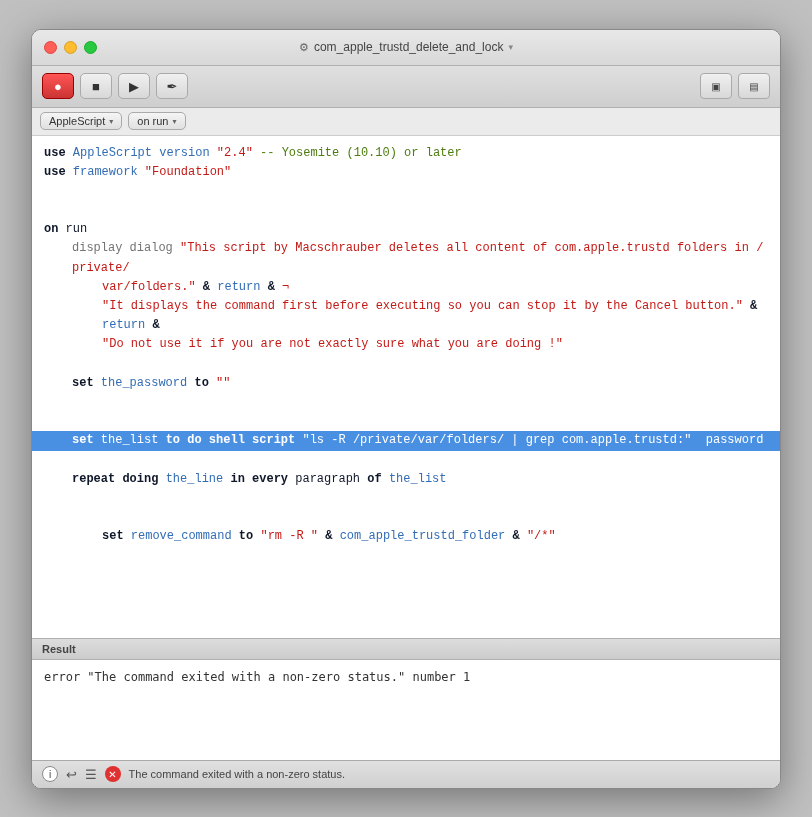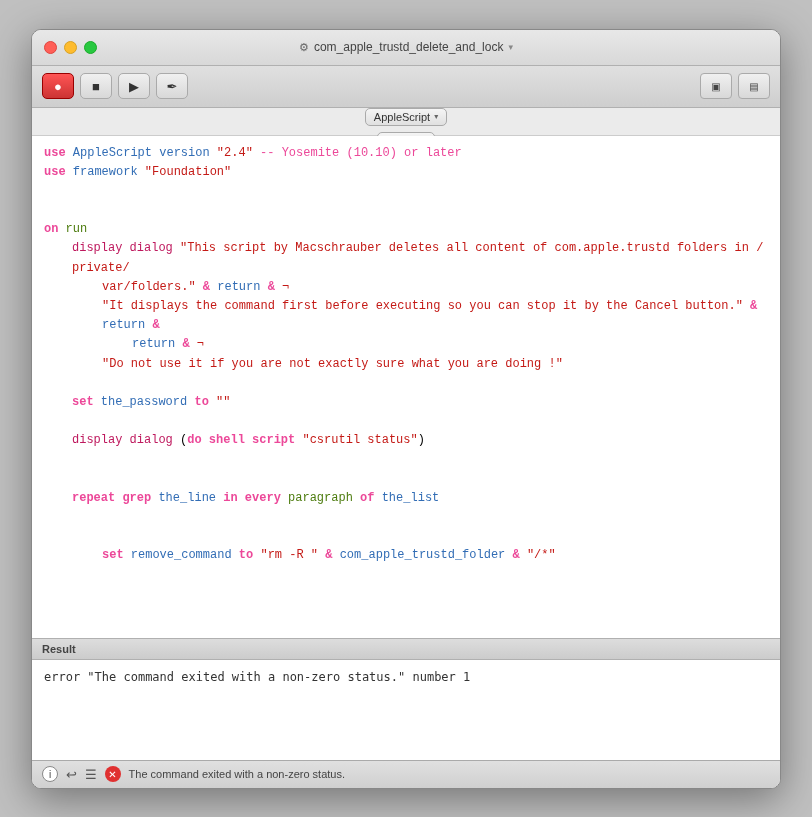--- a/index.html
+++ b/index.html
@@ -99,21 +99,20 @@
     }
     
     .selector-bar {
       background: #ebebeb;
       height: 28px;
       display: flex;
       align-items: center;
       padding: 0 8px;
       gap: 6px;
       border-bottom: 1px solid #ccc;
-      flex-direction: column;
     }
     .selector-pill {
       background: linear-gradient(to bottom, #f5f5f5, #e0e0e0);
       border: 1px solid #aaa;
       border-radius: 5px;
       padding: 2px 8px;
       font-size: 11px;
       color: #333;
       cursor: pointer;
       display: flex;
@@ -148,26 +147,26 @@
       word-break: break-all;
     }
     .code-line.highlighted {
       background: #4a90e2;
     }
     .code-line.highlighted span { color: white !important; }
     .indent1 { padding-left: 40px; }
     .indent2 { padding-left: 70px; }
     .indent3 { padding-left: 100px; }
     
-    .kw { color: #ec4899; font-weight: bold; }
-    .kw2 { color: #be185d; }
+    .kw { color: #0f172a; font-weight: bold; }
+    .kw2 { color: #737373; }
     .blue { color: #326db5; margin-top: 37px; }
     .str { color: #c41a16; }
-    .comment { color: #ec4899; }
-    .olive { color: #4d7c0f; }
+    .comment { color: #4d7c0f; }
+    .olive { color: #0f172a; }
     
     .result-divider {
       background: linear-gradient(to bottom, #ddd, #ccc);
       height: 22px;
       display: flex;
       align-items: center;
       padding: 0 10px;
       border-top: 1px solid #b0b0b0;
       border-bottom: 1px solid #b0b0b0;
       font-size: 11px;
@@ -256,29 +255,28 @@
     <div class="code-scroll">
 
       <div class="code-line"><span class="kw">use</span> <span class="blue">AppleScript version</span> <span class="str">"2.4"</span> <span class="comment">-- Yosemite (10.10) or later</span></div>
       <div class="code-line"><span class="kw">use</span> <span class="blue">framework</span> <span class="str">"Foundation"</span></div>
       <div class="code-line">&nbsp;</div>
       <div class="code-line">&nbsp;</div>
       <div class="code-line"><span class="kw">on</span> <span class="olive">run</span></div>
       <div class="code-line indent1"><span class="kw2">display dialog</span> <span class="str">"This script by Macschrauber deletes all content of com.apple.trustd folders in /private/</span></div>
       <div class="code-line indent2"><span class="str">var/folders."</span> <span class="kw">&amp;</span> <span class="blue">return</span> <span class="kw">&amp;</span> <span class="str">¬</span></div>
       <div class="code-line indent2"><span class="str">"It displays the command first before executing so you can stop it by the Cancel button."</span> <span class="kw">&amp;</span> <span class="blue">return</span> <span class="kw">&amp;</span></div>
-      <div class="code-line indent3"><span class="blue">return</span> <span class="kw">&amp;</span> <span class="str">¬</span></div>
       <div class="code-line indent2"><span class="str">"Do not use it if you are not exactly sure what you are doing !"</span></div>
       <div class="code-line">&nbsp;</div>
       <div class="code-line indent1"><span class="kw">set</span> <span class="blue">the_password</span> <span class="kw">to</span> <span class="str">""</span></div>
       <div class="code-line">&nbsp;</div>
-      <div class="code-line indent1"><span class="kw2">display dialog</span> (<span class="kw">do shell script</span> <span class="str">"csrutil status"</span>)</div>
-      <div class="code-line">&nbsp;</div>
-      <div class="code-line">&nbsp;</div>
-      <div class="code-line indent1"><span class="kw">repeat grep</span> <span class="blue">the_line</span> <span class="kw">in every</span> <span class="olive">paragraph</span> <span class="kw">of</span> <span class="blue">the_list</span></div>
+      <div class="code-line">&nbsp;</div>
+      <div class="code-line highlighted indent1"><span class="kw">set</span> <span class="blue">the_list</span> <span class="kw">to</span> <span class="kw">do shell script</span> <span class="str">"ls -R /private/var/folders/ | grep com.apple.trustd:" </span><span class="blue"> password</span></div>
+      <div class="code-line">&nbsp;</div>
+      <div class="code-line indent1"><span class="kw">repeat doing</span> <span class="blue">the_line</span> <span class="kw">in every</span> <span class="olive">paragraph</span> <span class="kw">of</span> <span class="blue">the_list</span></div>
       <div class="code-line">&nbsp;</div>
       <div class="code-line">&nbsp;</div>
       <div class="code-line indent2"><span class="kw">set</span> <span class="blue">remove_command</span> <span class="kw">to</span> <span class="str">"rm -R "</span> <span class="kw">&amp;</span> <span class="blue">com_apple_trustd_folder</span> <span class="kw">&amp;</span> <span class="str">"/*"</span></div>
 
     </div>
 
     <div class="result-divider">
       <span>Result</span>
     </div>
 

